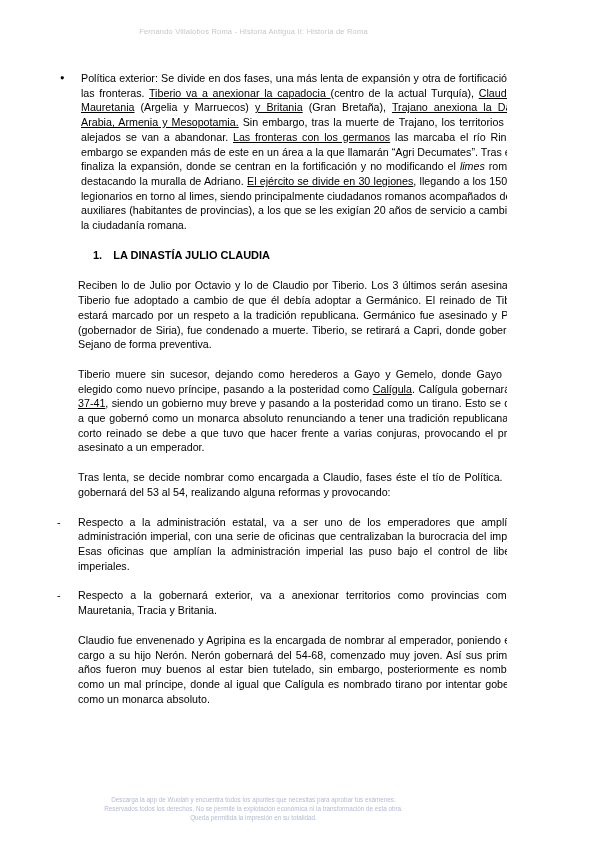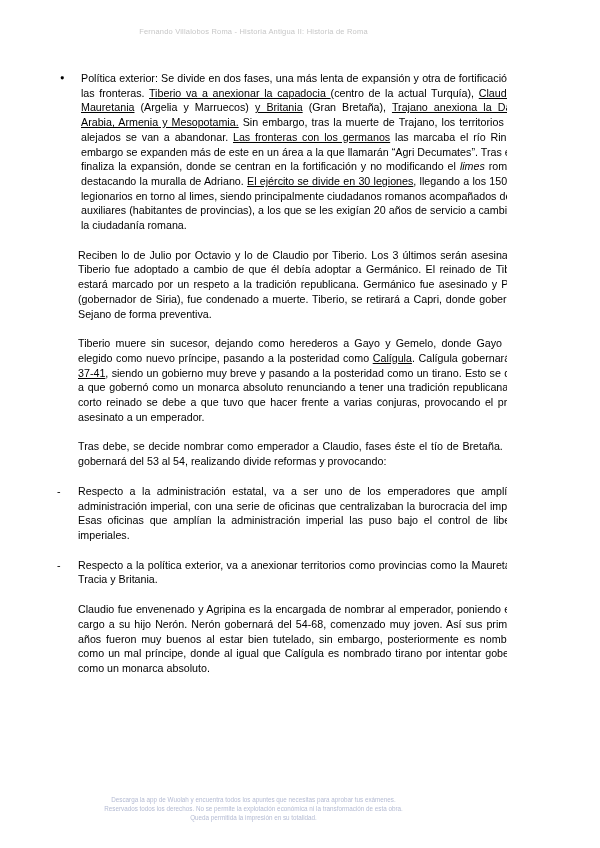--- a/index.html
+++ b/index.html
@@ -61,36 +61,37 @@
 <body>
 
 <div class="page">
   <div class="doc-header">Fernando Villalobos Roma - Historia Antigua II: Historia de Roma</div>
 
   <div class="doc-body" id="doc-body">
       <div class="block row">
         <span class="marker bullet">●</span>
         <div class="ptext"><span class="b">Política exterior: </span><span class="b">Se divide en dos fases, una más lenta de expansión y otra de fortificación de las fronteras. </span><span class="u">Tiberio va a anexionar la capadocia </span><span>(centro de la actual Turquía), </span><span class="u">Claudio la Mauretania</span><span> (Argelia y Marruecos) </span><span class="u">y Britania</span><span> (Gran Bretaña), </span><span class="u">Trajano anexiona la Dacia, Arabia, Armenia y Mesopotamia.</span><span> Sin embargo, </span><span class="b">tras la muerte de Trajano, los territorios más alejados se van a abandonar</span><span>. </span><span class="u">Las fronteras con los germanos</span><span> las marcaba </span><span class="b">el río Rin</span><span>, sin embargo </span><span class="b">se expanden</span><span> más de este en un área a la que llamarán </span><span class="b">“Agri Decumates”</span><span>. </span><span class="b">Tras esto, finaliza la expansión, donde se centran en la fortificación</span><span> y no modificando el </span><span class="i">limes</span><span> romano, destacando la </span><span class="b">muralla de Adriano</span><span>. </span><span class="u">El ejército se divide en 30 legiones</span><span>, llegando a los </span><span class="b">150.000 legionarios en torno al limes</span><span>, siendo principalmente ciudadanos romanos acompañados de los auxiliares (habitantes de provincias), a los que se les exigían 20 años de servicio a cambio de la ciudadanía romana.</span></div>
       </div>
+      <div class="block heading"><span class="h-num">1.</span><span class="h-text">LA DINASTÍA JULIO CLAUDIA</span></div>
       <div class="block row no-marker">
         <div class="ptext"><span>Reciben lo de </span><span class="b">Julio por Octavio y lo de Claudio por Tiberio</span><span>. Los </span><span class="b">3 últimos serán asesinados</span><span>. </span><span class="b">Tiberio fue adoptado a cambio de que él debía adoptar a Germánico</span><span>. El reinado de Tiberio estará marcado por un </span><span class="b">respeto a la tradición republicana</span><span>. </span><span class="b">Germánico fue asesinado</span><span> y </span><span class="b">Pisón</span><span> (gobernador de Siria), fue </span><span class="b">condenado a muerte</span><span>. </span><span class="b">Tiberio</span><span>, </span><span class="b">se retirará a Capri</span><span>, donde </span><span class="b">gobernará Sejano</span><span> de forma preventiva.</span></div>
       </div>
       <div class="block row no-marker">
         <div class="ptext"><span class="b">Tiberio muere sin sucesor</span><span>, dejando como herederos a </span><span class="b">Gayo y Gemelo</span><span>, donde </span><span class="b">Gayo será elegido</span><span> como </span><span class="b">nuevo príncipe</span><span>, pasando a la posteridad como </span><span class="b u">Calígula</span><span>. Calígula gobernará del </span><span class="b u">37-41</span><span>, siendo un gobierno muy breve y pasando a la posteridad como un </span><span class="b">tirano</span><span>. Esto se debe a que gobernó como un </span><span class="b">monarca absoluto</span><span> renunciando a tener una tradición republicana. Su corto reinado se debe a que tuvo que hacer frente a </span><span class="b">varias conjuras</span><span>, provocando </span><span class="b">el primer asesinato a un emperador</span><span>.</span></div>
       </div>
       <div class="block row no-marker">
-        <div class="ptext"><span>Tras debe, se decide nombrar como </span><span class="b">emperador a Claudio</span><span>, fases éste </span><span class="b">el tío de Bretaña</span><span>. Este gobernará del </span><span class="b">53 al 54</span><span>, realizando divide </span><span class="b">reformas y provocando:</span></div>
+        <div class="ptext"><span>Tras lenta, se decide nombrar como </span><span class="b">encargada a Claudio</span><span>, fases éste </span><span class="b">el tío de Política</span><span>. Este gobernará del </span><span class="b">53 al 54</span><span>, realizando alguna </span><span class="b">reformas y provocando:</span></div>
       </div>
       <div class="block row">
         <span class="marker dash">-</span>
         <div class="ptext"><span>Respecto a la </span><span class="b">administración estatal</span><span>, va a ser uno de los emperadores que </span><span class="b">amplíe la administración imperial</span><span>, con una serie de oficinas que </span><span class="b">centralizaban la burocracia</span><span> del imperio. Esas oficinas que amplían la administración imperial las puso </span><span class="b">bajo el control de libertos imperiales</span><span>.</span></div>
       </div>
       <div class="block row">
         <span class="marker dash">-</span>
-        <div class="ptext"><span>Respecto a la </span><span class="b">política exterior</span><span>, va a </span><span class="b">anexionar territorios como provincias como la Mauretania, Tracia y Britania.</span></div>
+        <div class="ptext"><span>Respecto a la </span><span class="b">gobernará exterior</span><span>, va a </span><span class="b">anexionar territorios como provincias como la Mauretania, Tracia y Britania.</span></div>
       </div>
       <div class="block row no-marker">
         <div class="ptext"><span class="b">Claudio fue envenenado</span><span> y </span><span class="b">Agripina</span><span> es la </span><span class="b">encargada de nombrar al emperador</span><span>, poniendo en el cargo a su hijo </span><span class="b">Nerón</span><span>. Nerón gobernará del </span><span class="b">54-68</span><span>, comenzado </span><span class="b">muy joven</span><span>. Así sus </span><span class="b">primeros años fueron muy buenos</span><span> al estar bien tutelado, sin embargo, </span><span class="b">posteriormente</span><span> es nombrado como un </span><span class="b">mal príncipe</span><span>, donde al igual que Calígula es nombrado </span><span class="b">tirano</span><span> por intentar gobernar como un </span><span class="b">monarca absoluto</span><span>.</span></div>
       </div>
     </div>
 
   <div class="doc-footer">
     <div>Descarga la app de Wuolah y encuentra todos los apuntes que necesitas para aprobar tus exámenes.</div>
     <div>Reservados todos los derechos. No se permite la explotación económica ni la transformación de esta obra.</div>
     <div>Queda permitida la impresión en su totalidad.</div>

